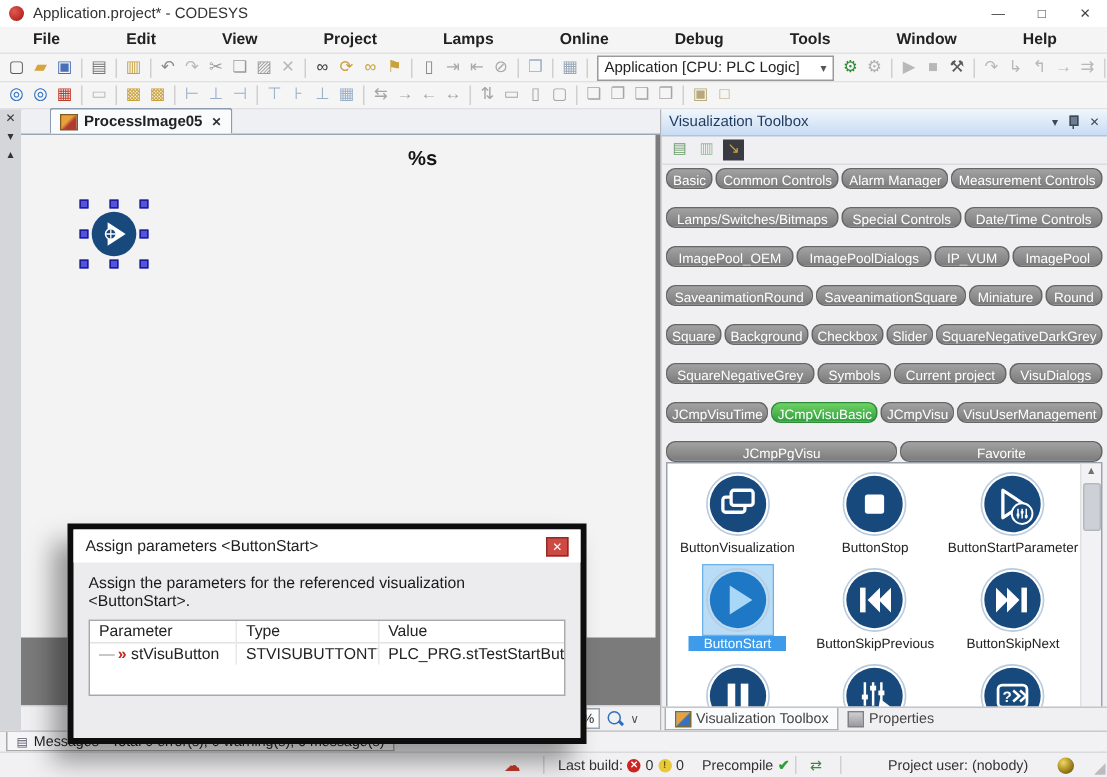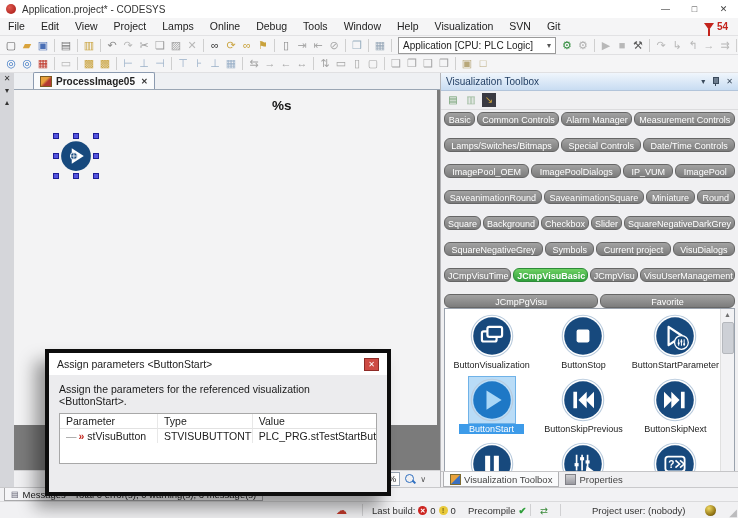--- a/index.html
+++ b/index.html
@@ -10,21 +10,21 @@
   .titlebar{position:absolute;left:0;top:0;width:100%;height:18px;background:#fff;
             display:flex;align-items:center;padding-left:6px;box-sizing:border-box;font-size:10px;}
   .app-logo{width:10px;height:10px;border-radius:50%;background:radial-gradient(circle at 35% 35%,#e05a50,#a31410);margin-right:6px;}
   .title-text{color:#333;}
   .win-btns{margin-left:auto;display:flex;height:100%;}
   .win-btn{width:29px;text-align:center;font-size:9px;line-height:18px;color:#444;}
   
   .menubar{position:absolute;left:0;top:18px;width:100%;height:18px;background:#f5f5f6;
            border-bottom:1px solid #e2e2e4;display:flex;align-items:center;font-size:10.5px;box-sizing:border-box;}
   .menu-items{display:flex;height:100%;}
-  .menu-item{padding:0 8px;line-height:17px;color:#222;}
+  .menu-item{padding:0 22px;line-height:17px;color:#222;font-weight:bold;}
   .menu-right{margin-left:auto;display:flex;align-items:center;gap:3px;padding-right:10px;}
   .funnel{width:0;height:0;border-left:5px solid transparent;border-right:5px solid transparent;border-top:7px solid #c3231c;position:relative;}
   .funnel::after{content:"";position:absolute;left:-1px;top:-1px;width:2px;height:8px;background:#c3231c;}
   .filter-count{color:#c3231c;font-weight:bold;font-size:10px;}
   
   .toolbar{position:absolute;left:0;width:100%;background:#f5f5f6;border-bottom:1px solid #e0e0e2;
            display:flex;align-items:center;padding:0 3px;box-sizing:border-box;overflow:hidden;}
   #tb1{top:36px;height:19px;}
   #tb2{top:55px;height:18px;}
   .tb-icon{display:inline-block;width:16px;height:15px;font-size:11px;line-height:15px;text-align:center;flex:0 0 auto;}
@@ -66,21 +66,21 @@
   .rp-hbtn{font-size:8px;}
   .pin{position:relative;width:7px;height:9px;display:inline-block;}
   .pin::before{content:"";position:absolute;left:1px;top:0;width:4px;height:5px;border:1px solid #3a4a5c;background:#6e7e90;}
   .pin::after{content:"";position:absolute;left:3px;top:6px;width:1px;height:3px;background:#3a4a5c;}
   .rp-toolbar{height:18px;display:flex;align-items:center;gap:4px;padding:0 5px;border-bottom:1px solid #dcdcde;}
   .rp-tbicon{width:14px;height:14px;font-size:10px;line-height:14px;text-align:center;}
   .cats{padding:2px 3px;display:flex;flex-direction:column;gap:12px;}
   .cat-row{display:flex;gap:2px;}
   .cat{flex:1 1 auto;height:14px;font-size:9px;line-height:14px;color:#fff;text-align:center;white-space:nowrap;overflow:hidden;
        background:linear-gradient(#a2a2a2,#7c7c7c);border:1px solid #666;border-radius:6px;padding:0 3px;box-sizing:border-box;}
-  .cat.active{background:linear-gradient(#6ed163,#2f9f3c);border-color:#2e8b3a;font-weight:bold;}
+  .cat.active{background:linear-gradient(#6ed163,#2f9f3c);border-color:#2e8b3a;}
   .splitter{height:6px;text-align:center;font-size:5px;color:#777;line-height:5px;}
   .grid{position:absolute;left:3px;right:3px;top:235px;height:220px;background:#fff;border:1px solid #9aa2ad;overflow:hidden;}
   .tiles{display:grid;grid-template-columns:repeat(3,1fr);padding:4px 14px 0 2px;}
   .tile{height:64px;display:flex;flex-direction:column;align-items:center;}
   .ticon{width:46px;height:46px;display:flex;align-items:center;justify-content:center;}
   .ticon svg{width:44px;height:44px;}
   .tile.selected .ticon{background:#b9dcf7;outline:1px solid #6fb2e8;}
   .tlabel{font-size:9px;color:#222;margin-top:1px;white-space:nowrap;}
   .tile.selected .tlabel{background:#3d9be9;color:#fff;padding:0 10px;}
   .vscroll{position:absolute;right:0;top:0;bottom:0;width:13px;background:#f2f2f4;border-left:1px solid #e0e0e0;}

